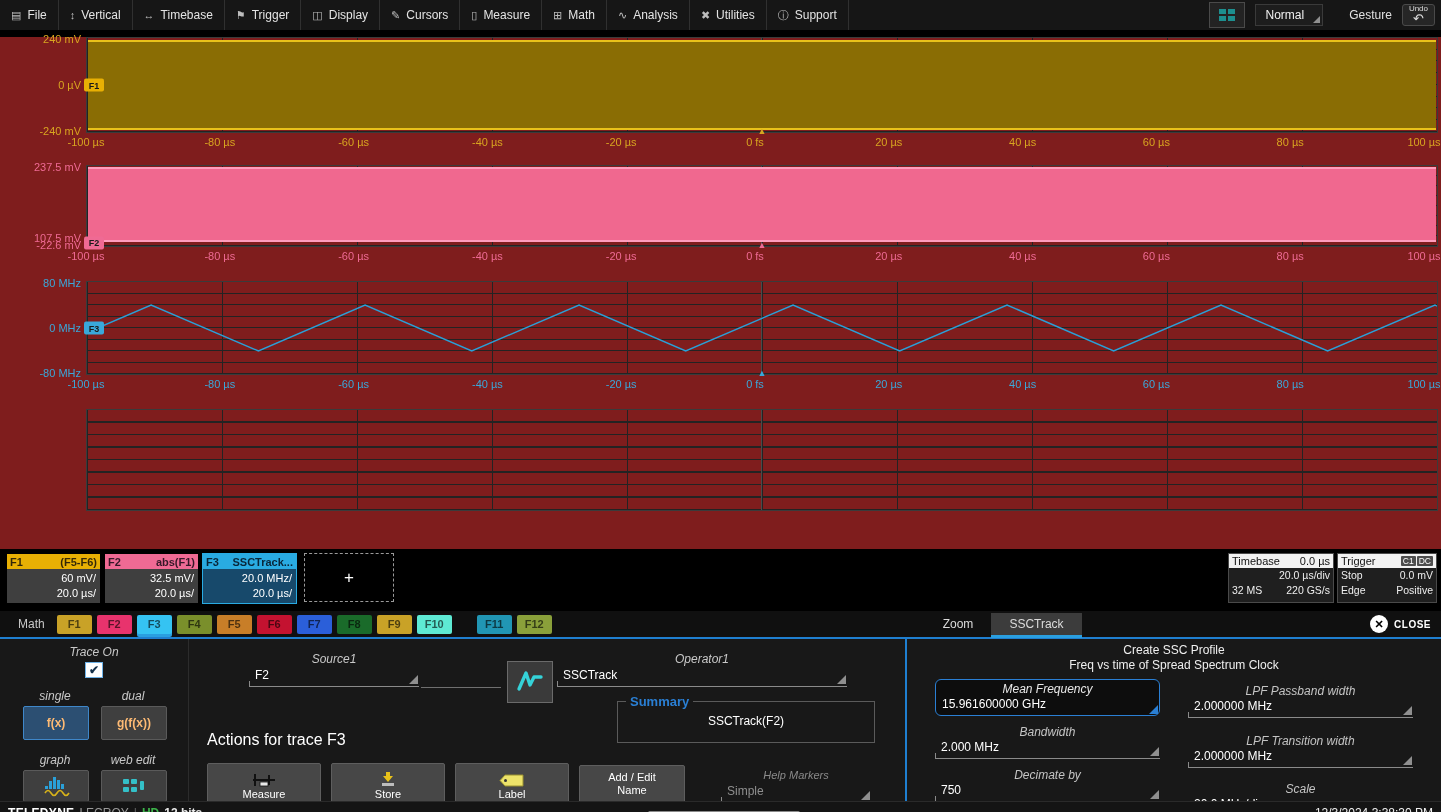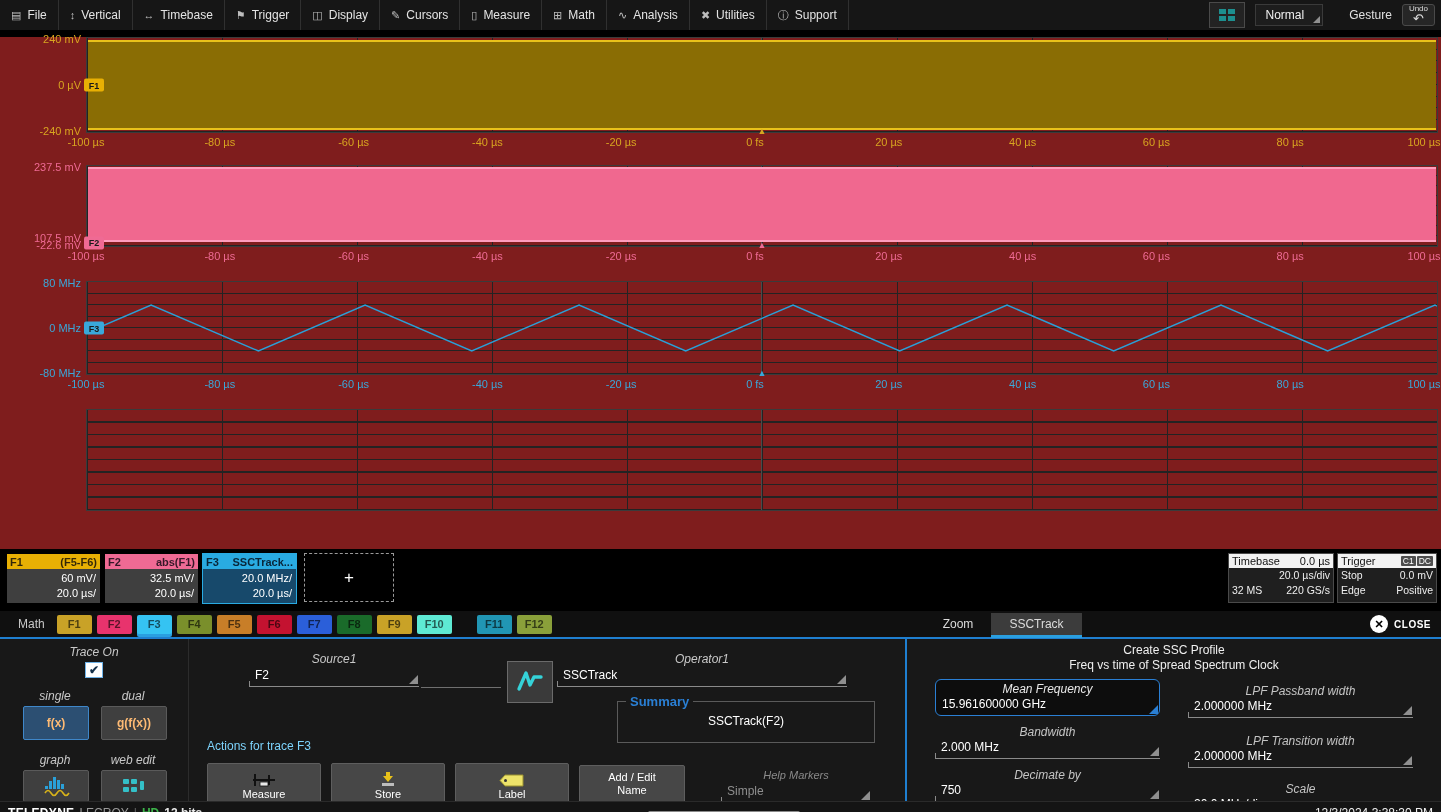--- a/index.html
+++ b/index.html
@@ -75,21 +75,21 @@
   .dd{position:relative;border-bottom:1px solid #8a8a8a;padding:1px 16px 3px 6px;color:#fff;font-size:12px;text-align:left;min-height:15px;}
   .dd::before{content:"";position:absolute;left:0;bottom:-1px;height:6px;border-left:1px solid #8a8a8a;}
   .dd::after{content:"";position:absolute;right:1px;bottom:2px;border-left:9px solid transparent;border-bottom:9px solid #8f8f8f;}
   .dd.dim{color:#8f8f8f;}
   .connline{position:absolute;left:232px;top:48px;width:80px;height:1px;background:#6f6f6f;}
   .opicon{position:absolute;left:318px;top:22px;width:44px;height:40px;background:#3a3a3a;border:1px solid #6a6a6a;display:flex;align-items:center;justify-content:center;}
   .opgrp{position:absolute;left:368px;top:10px;width:290px;text-align:center;}
   .summary{position:absolute;left:428px;top:62px;width:256px;height:40px;border:1px solid #5a5a5a;}
   .sumlegend{position:absolute;top:-8px;left:8px;background:#181818;padding:0 4px;color:#2a7fd4;font-weight:bold;font-size:13px;text-align:center;}
   .sumval{width:100%;text-align:center;margin-top:12px;font-size:12px;color:#fff;}
-  .actlabel{position:absolute;left:18px;top:100px;font-size:12px;color:#7dd3fc;}
+  .actlabel{position:absolute;left:18px;top:92px;font-size:16px;color:#ffffff;}
   .actrow{position:absolute;left:18px;top:124px;display:flex;gap:10px;align-items:flex-end;}
   .actbtn{width:112px;height:36px;background:#474747;border:1px solid #5e5e5e;border-radius:2px;display:flex;flex-direction:column;align-items:center;justify-content:flex-end;padding-bottom:2px;color:#fff;font-size:11px;}
   .namebtn{width:104px;height:36px;background:#474747;border:1px solid #5e5e5e;border-radius:2px;display:flex;align-items:center;justify-content:center;text-align:center;color:#fff;font-size:11px;line-height:1.2;}
   .helpgrp{width:150px;text-align:center;margin-left:26px;}
   .helpgrp .ital{color:#8a8a8a;font-size:11px;}
   .pright{flex:1;border-left:2px solid #1f7fd0;padding:4px 14px 0 14px;}
   .ssctitle{text-align:center;font-size:12px;color:#efefef;line-height:1.25;}
   .fieldgrid{display:flex;margin-top:6px;}
   .fcol{width:50%;box-sizing:border-box;padding:0 14px;}
   .field{margin-bottom:9px;}

